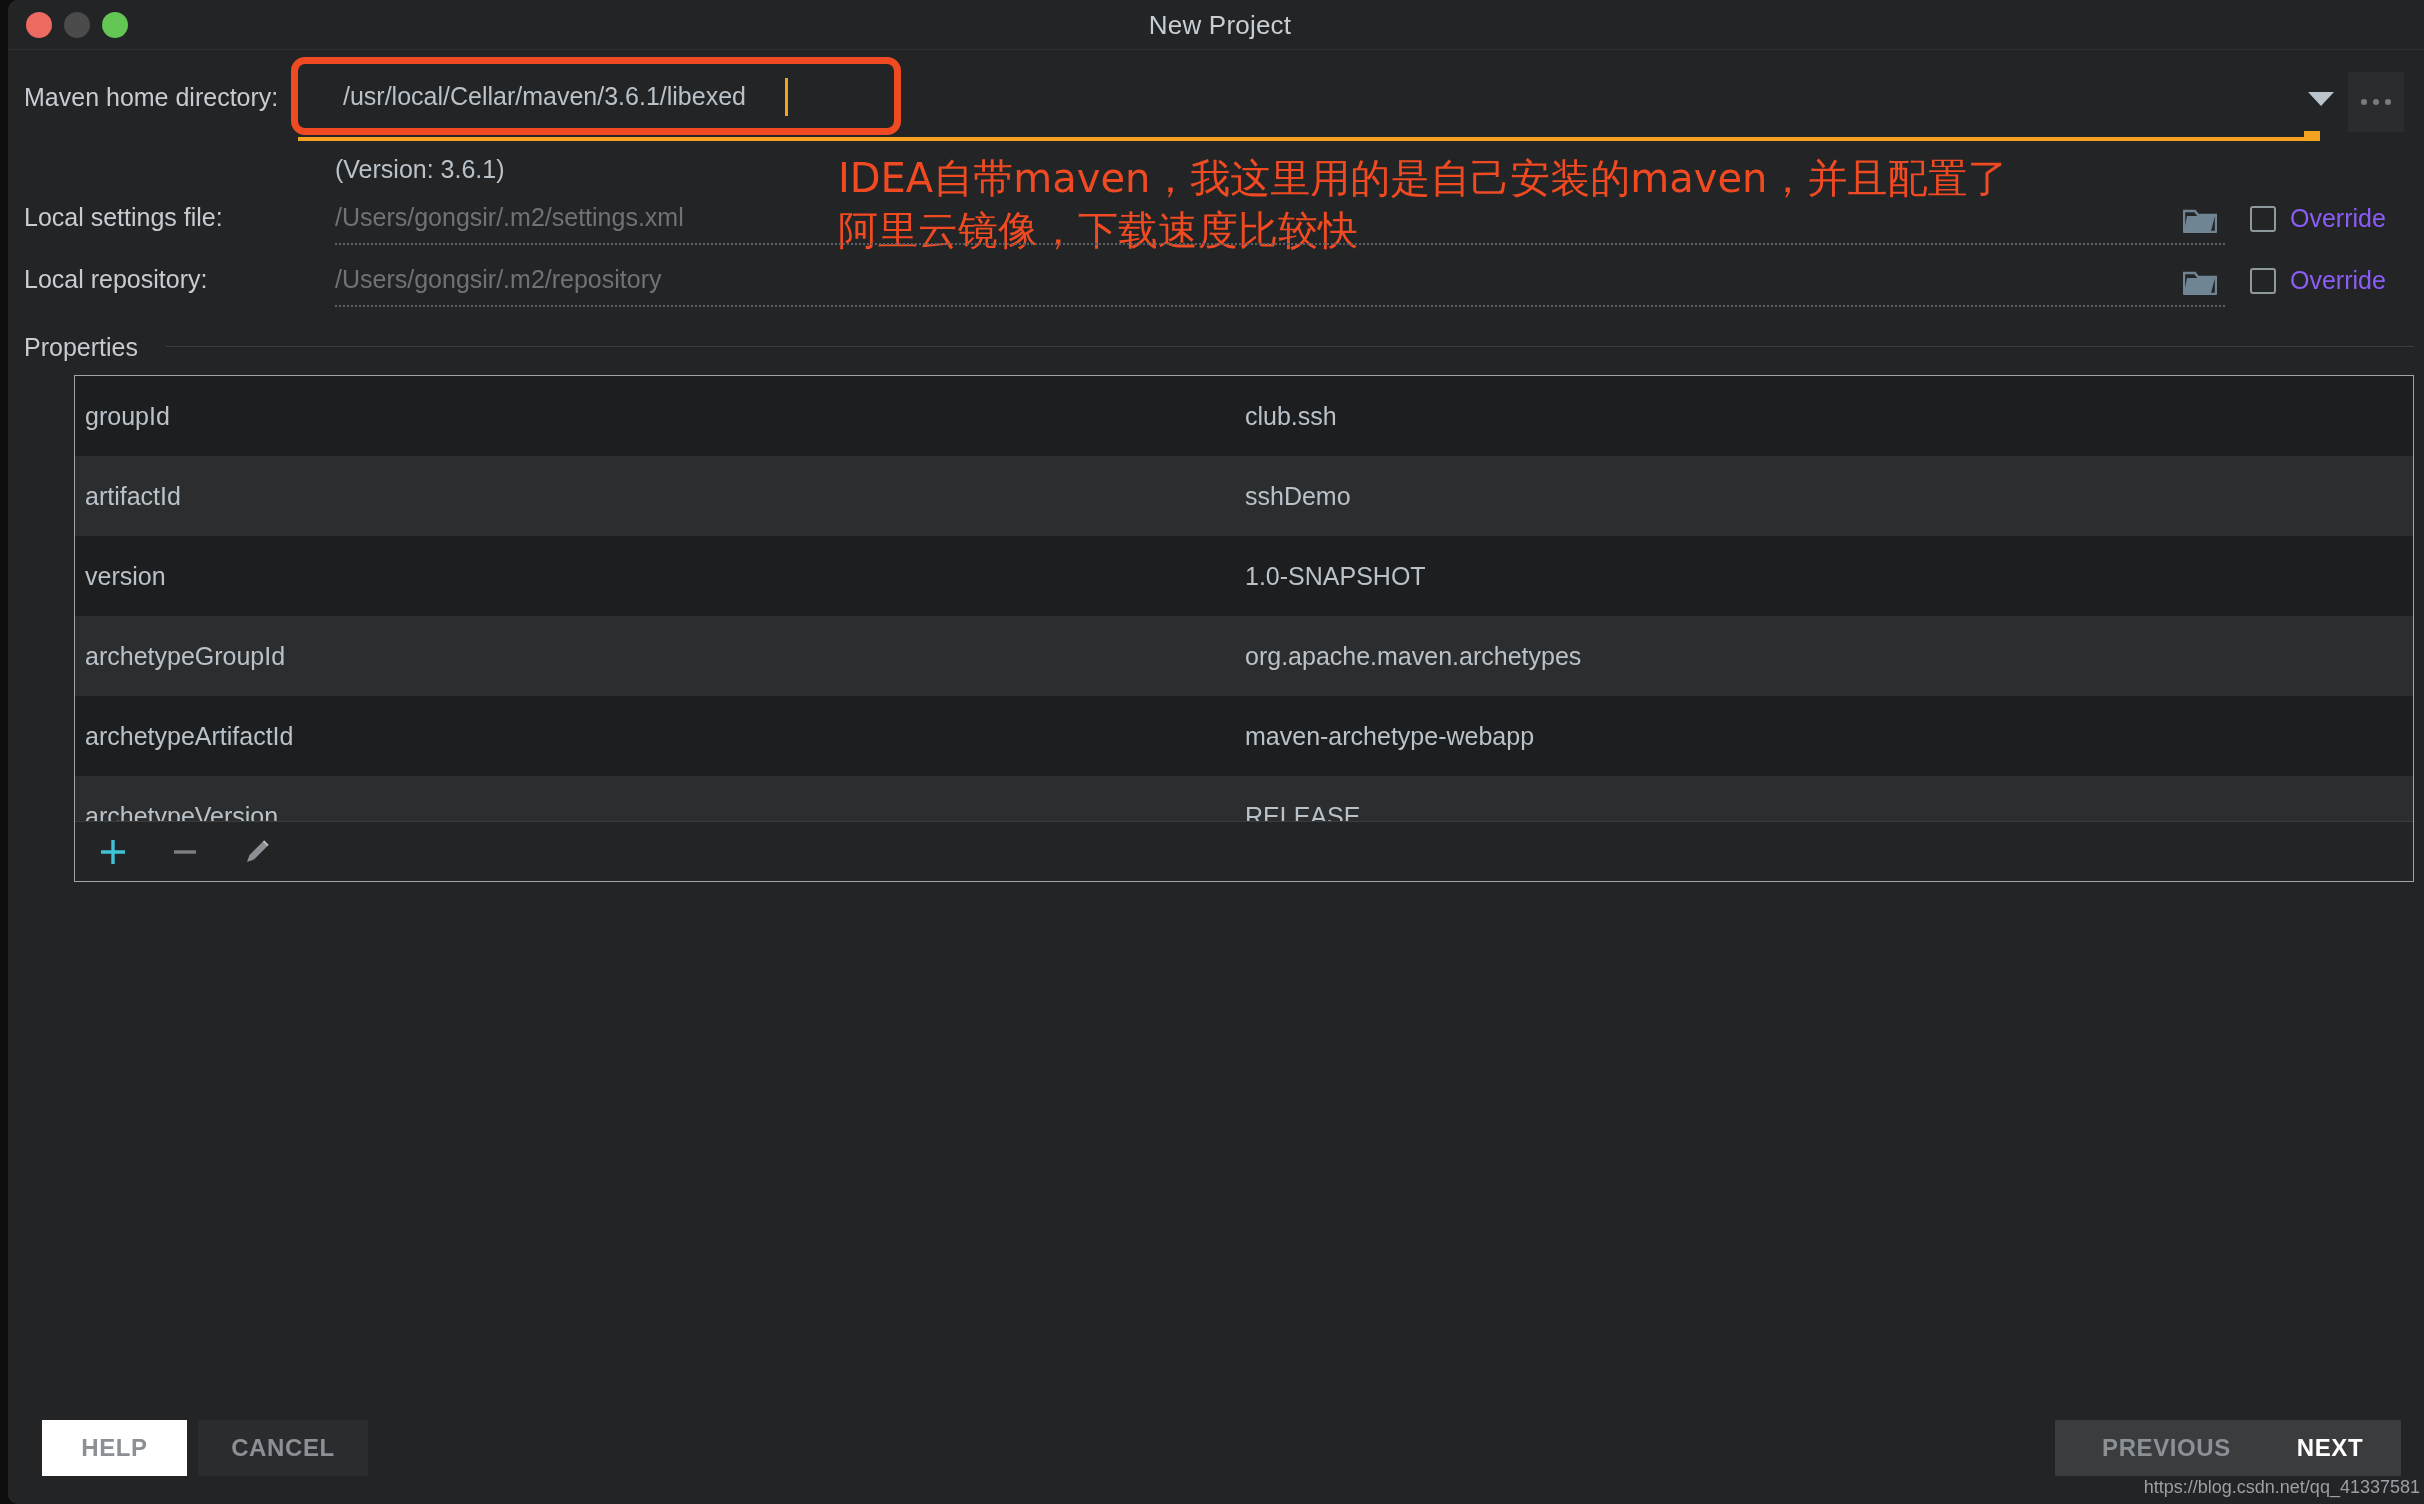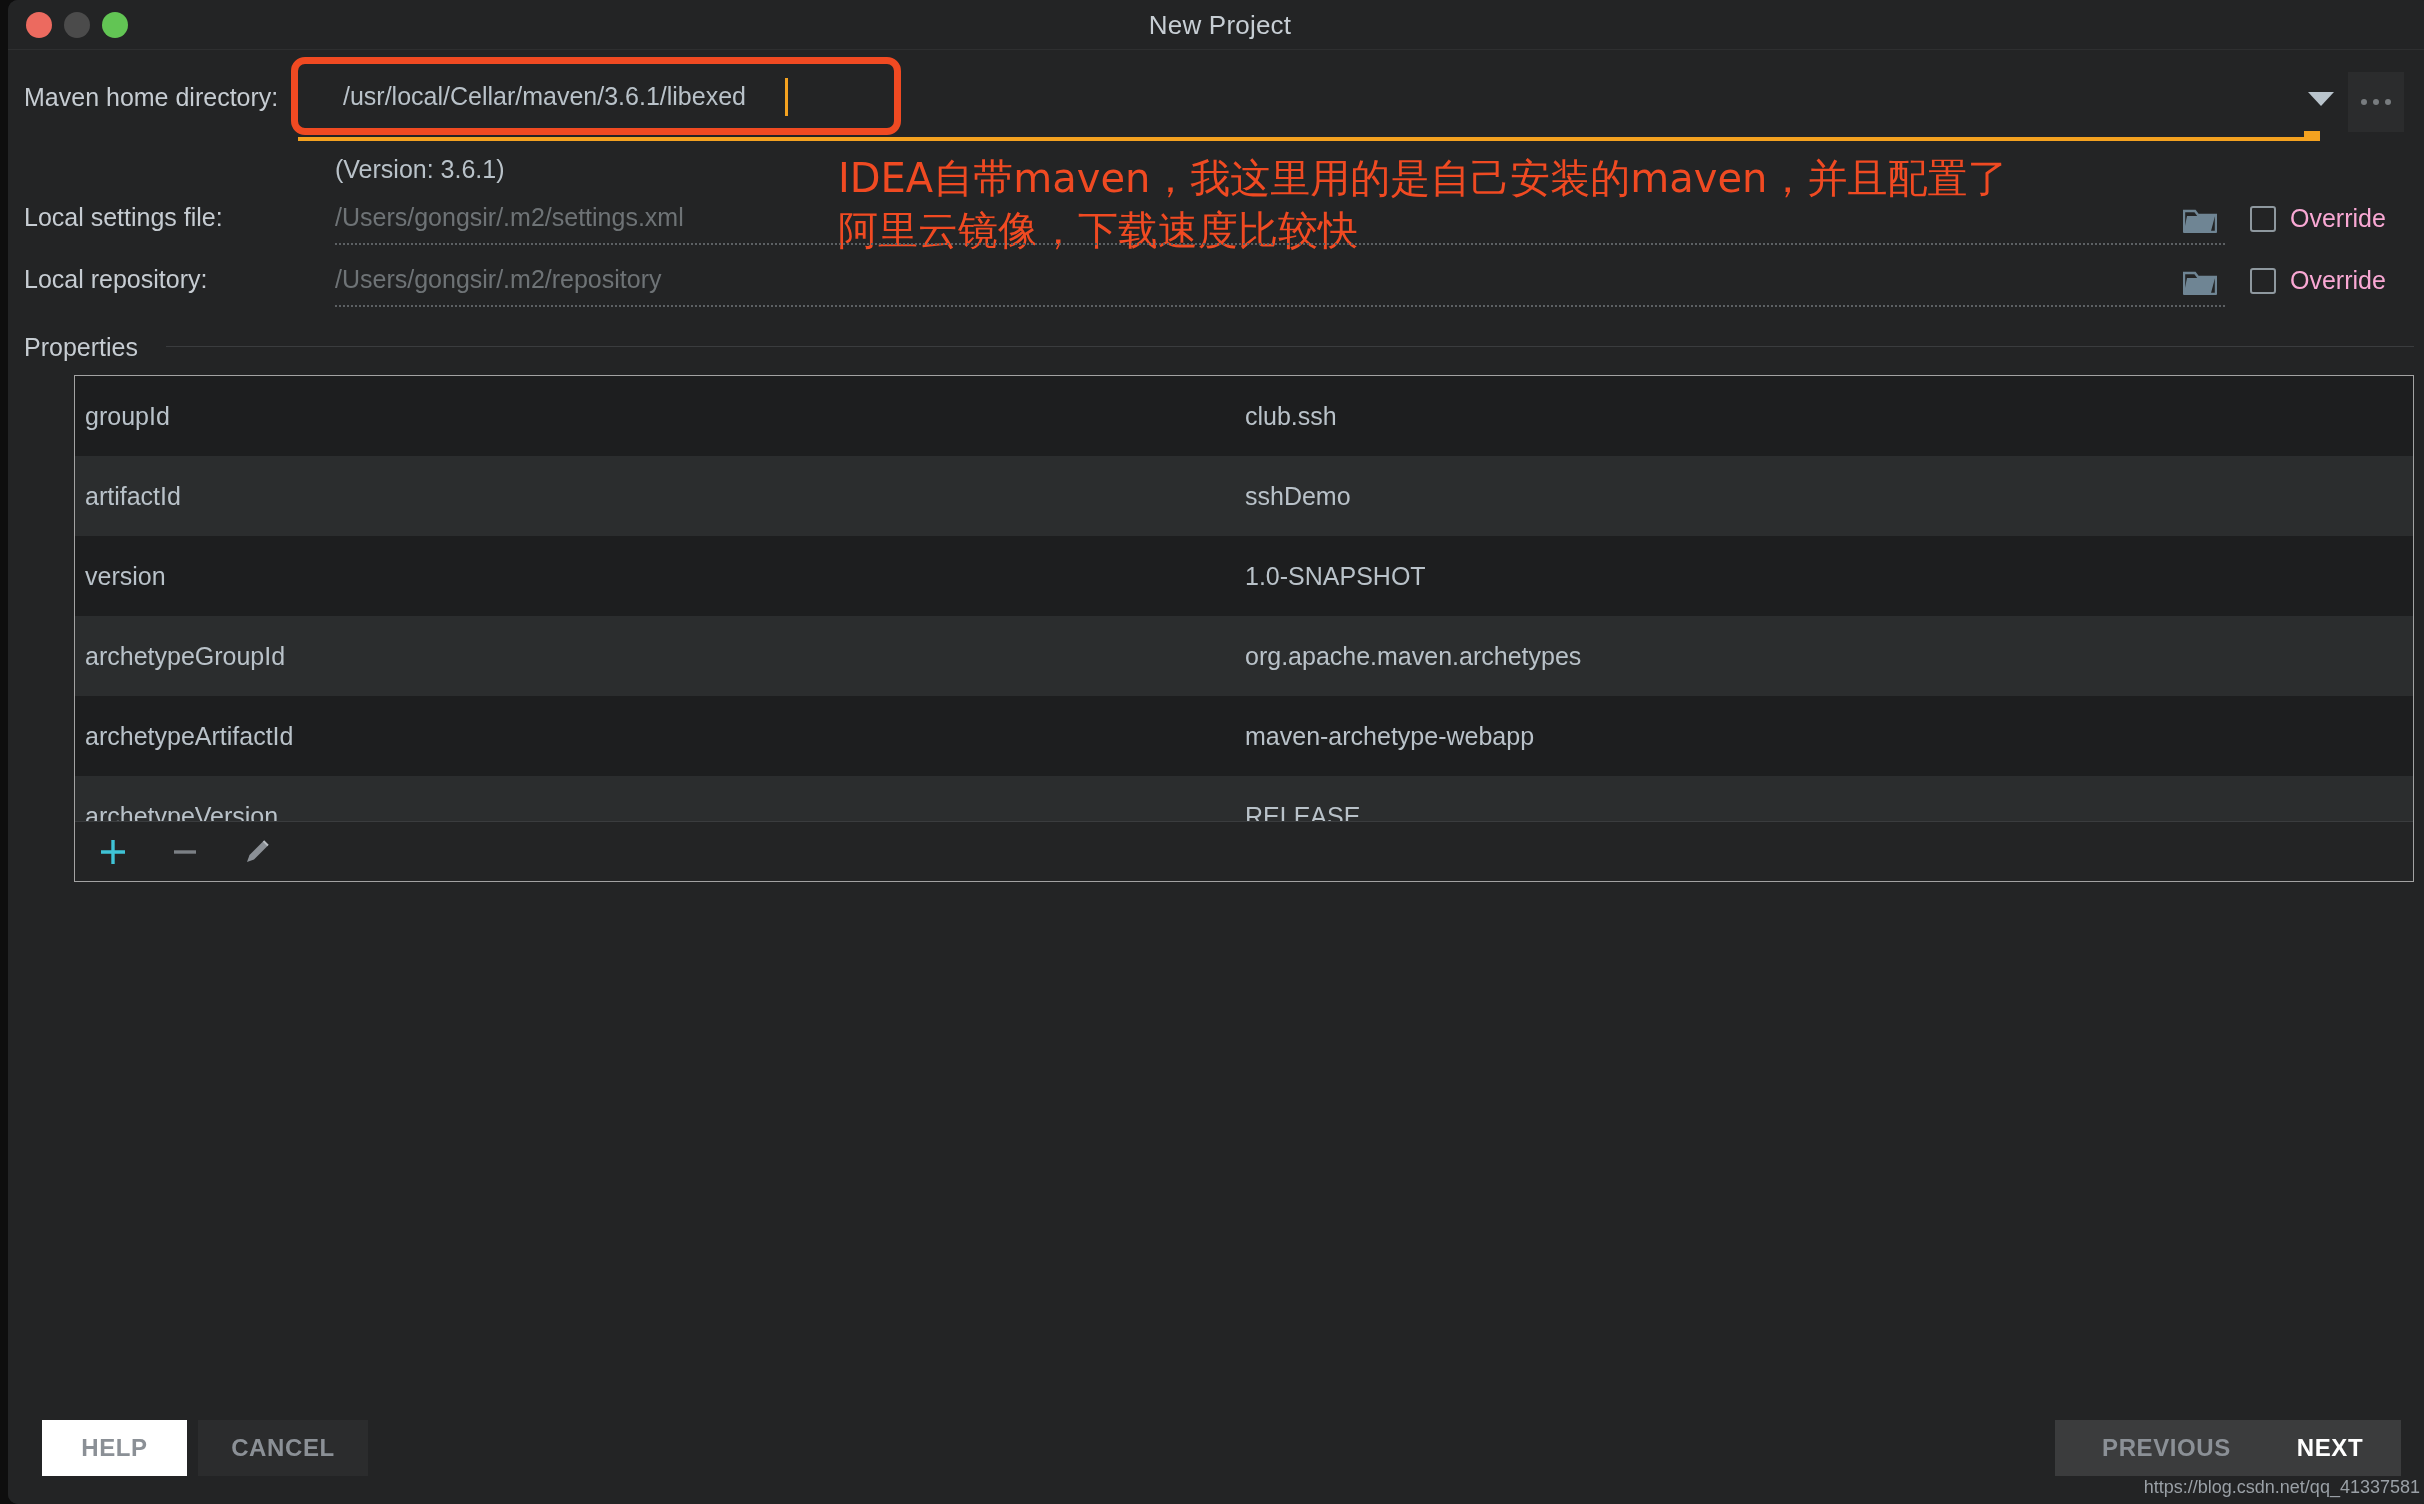--- a/index.html
+++ b/index.html
@@ -106,21 +106,21 @@
   }
   #ellipsis-btn i { width: 6px; height: 6px; border-radius: 50%; background: #787c7f; display:block; }
 
   .folder-icon { position: absolute; width: 34px; height: 27px; cursor: pointer; }
   .chk-row { position: absolute; display: flex; align-items: center; gap: 14px; cursor: pointer; }
   .chk-box {
     width: 26px; height: 26px;
     border: 2px solid #8e989f; border-radius: 3px;
     background: #232425;
   }
-  .chk-label { font-size: 25px; color: #f9a8d4; }
+  .chk-label { font-size: 25px; color: #8b5cf6; }
 
   
   #properties-label {
     position: absolute; left: 16px; top: 333px;
     font-size: 25px; color: #c6ccd2;
   }
   #properties-rule {
     position: absolute; left: 158px; top: 346px;
     width: 2248px; height: 1px; background: #3a3c3e;
   }

